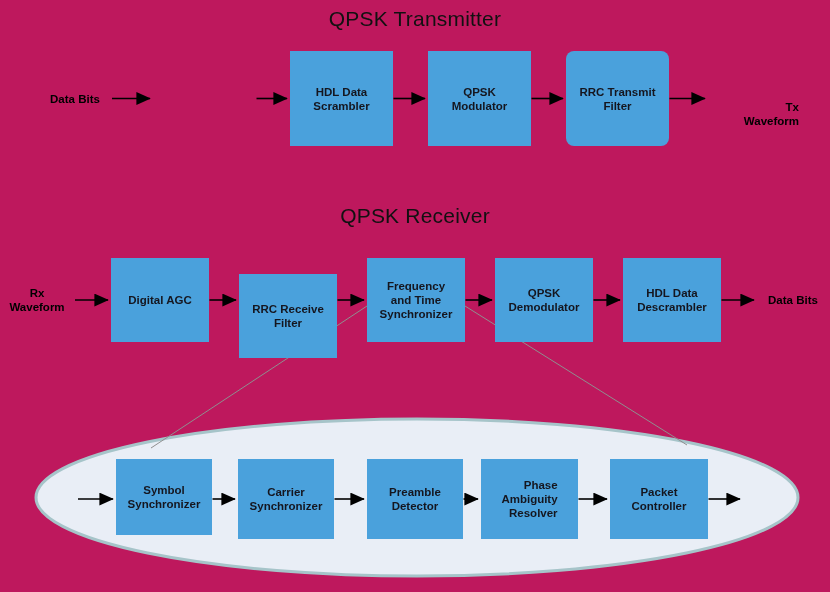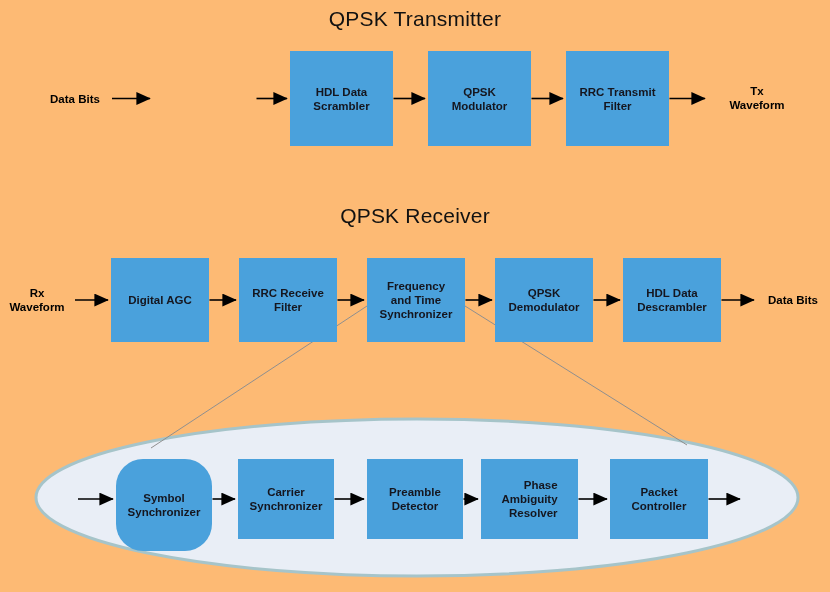--- a/index.html
+++ b/index.html
@@ -8,21 +8,21 @@
     --block-text: #15161f;
     --ellipse-fill: #e9eef6;
     --ellipse-stroke: #a6c4c9;
     --connector: #8f8f8f;
     --ink: #000000;
   }
   .canvas {
     position: relative;
     width: 830px;
     height: 592px;
-    background: #fdba74;
+    background: #be185d;
     font-family: "Liberation Sans", sans-serif;
     overflow: hidden;
   }
   .layer-svg { position: absolute; left: 0; top: 0; }
   .title {
     position: absolute;
     left: 0;
     width: 830px;
     text-align: center;
     font-size: 21px;
@@ -95,43 +95,43 @@
     <line class="flow" x1="708.5" y1="499" x2="740" y2="499" marker-end="url(#ah)"></line>
   </svg>
 
   <div class="title" style="top:7px;">QPSK Transmitter</div>
   <div class="title" style="top:204px;">QPSK Receiver</div>
 
   <div class="block" style="left:290px; top:51px; width:103px; height:95px;">HDL Data
 Scrambler</div>
   <div class="block" style="left:428px; top:51px; width:103px; height:95px;">QPSK
 Modulator</div>
-  <div class="block" style="left:566px; top:51px; width:103px; height:95px;">RRC Transmit
+  <div class="block" style="left:566px; top:51px; width:103px; height:95px;border-radius:8px;">RRC Transmit
 Filter</div>
 
   <div class="edge-label" style="left:33px; top:92px; width:84px;">Data Bits</div>
-  <div class="edge-label" style="left:715px; top:84px; width:84px;">Tx
+  <div class="edge-label" style="left:715px; top:100px; width:84px;text-align:right;">Tx
 Waveform</div>
 
   <div class="block" style="left:111px; top:258px; width:98px; height:84px;">Digital AGC</div>
-  <div class="block" style="left:239px; top:258px; width:98px; height:84px;">RRC Receive
+  <div class="block" style="left:239px; top:274px; width:98px; height:84px;">RRC Receive
 Filter</div>
   <div class="block" style="left:367px; top:258px; width:98px; height:84px;">Frequency
 and Time
 Synchronizer</div>
   <div class="block" style="left:495px; top:258px; width:98px; height:84px;">QPSK
 Demodulator</div>
   <div class="block" style="left:623px; top:258px; width:98px; height:84px;">HDL Data
 Descrambler</div>
 
   <div class="edge-label" style="left:-3px; top:286px; width:80px;">Rx
 Waveform</div>
   <div class="edge-label" style="left:751px; top:293px; width:84px;">Data Bits</div>
 
-  <div class="block" style="left:116px; top:459px; width:96px; height:92px;border-radius:27px;">Symbol
+  <div class="block" style="left:116px; top:459px; width:96px; height:76px;">Symbol
 Synchronizer</div>
   <div class="block" style="left:238px; top:459px; width:96px; height:80px;">Carrier
 Synchronizer</div>
   <div class="block" style="left:367px; top:459px; width:96px; height:80px;">Preamble
 Detector</div>
   <div class="block" style="left:481px; top:459px; width:97px; height:80px;text-align:right;">Phase
 Ambiguity
 Resolver</div>
   <div class="block" style="left:610px; top:459px; width:98px; height:80px;">Packet
 Controller</div>

